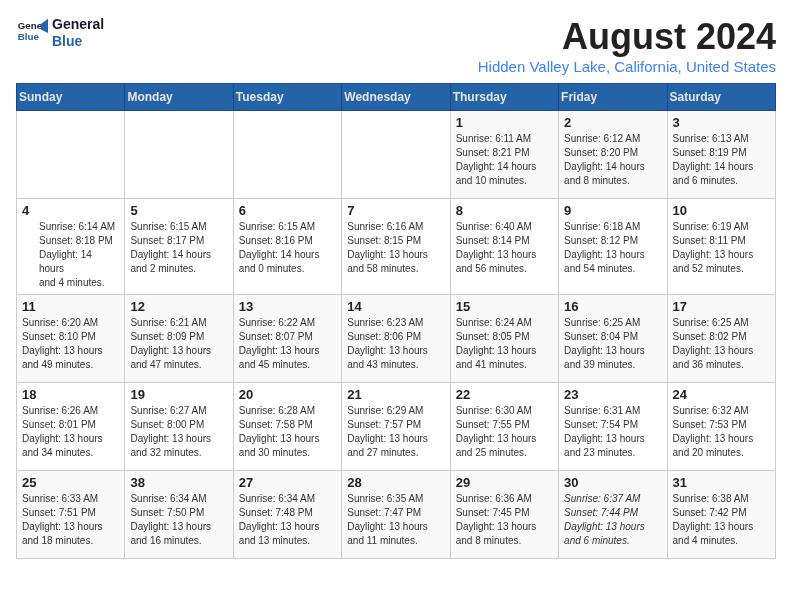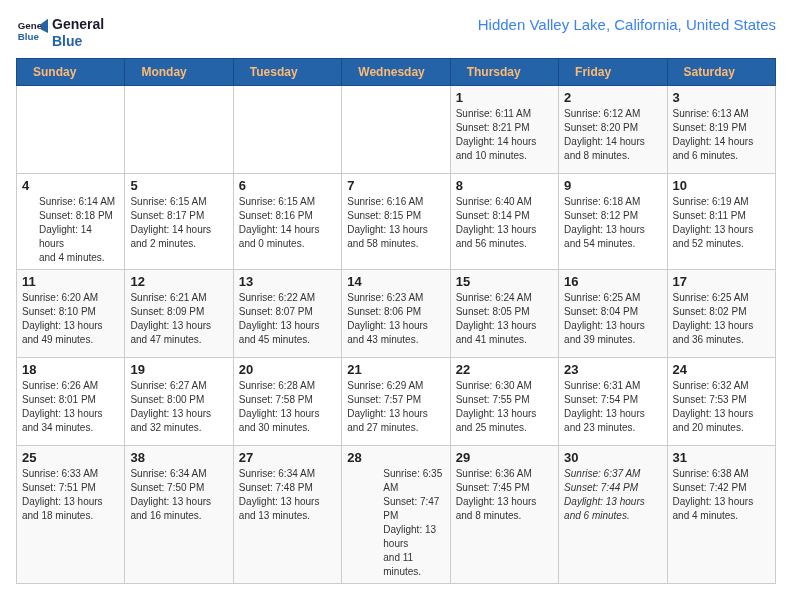--- a/index.html
+++ b/index.html
@@ -44,22 +44,22 @@
       font-size: 15px;
       color: #3b82f6;
     }
     table {
       width: 100%;
       border-collapse: collapse;
       font-size: 11px;
     }
     thead tr th {
       background: #2563a8;
-      color: #fdba74;
-      padding: 6px 16px;
+      color: #e5e5e5;
+      padding: 6px 2px;
       text-align: left;
       font-size: 12px;
       font-weight: bold;
       border: 1px solid #1a4a8a;
     }
     tbody tr td {
       border: 1px solid #ccc;
       vertical-align: top;
       padding: 4px 5px;
       height: 88px;
@@ -96,20 +96,21 @@
       <polygon points="28,8 36,2 36,18 28,14" fill="#2563a8"></polygon>
     </svg>
     <div>
       <div class="logo-text">
         <span>General</span><br>
         <span class="logo-blue">Blue</span>
       </div>
     </div>
   </div>
   <div class="title-area">
+    <div class="month-year">August 2024</div>
     <div class="location">Hidden Valley Lake, California, United States</div>
   </div>
 </div>
 
 <table>
   <thead>
     <tr id="dow-header">
         <th>Sunday</th>
         <th>Monday</th>
         <th>Tuesday</th>
@@ -317,21 +318,21 @@
         </td>
         <td>
           <div class="day-num">27</div>
           <div class="day-info" style="white-space: pre-line;">Sunrise: 6:34 AM
 Sunset: 7:48 PM
 Daylight: 13 hours
 and 13 minutes.</div>
         </td>
         <td>
           <div class="day-num">28</div>
-          <div class="day-info" style="white-space: pre-line; margin-left: 36px;">Sunrise: 6:35 AM
+          <div class="day-info" style="white-space: pre-line;">Sunrise: 6:35 AM
 Sunset: 7:47 PM
 Daylight: 13 hours
 and 11 minutes.</div>
         </td>
         <td>
           <div class="day-num">29</div>
           <div class="day-info" style="white-space: pre-line;">Sunrise: 6:36 AM
 Sunset: 7:45 PM
 Daylight: 13 hours
 and 8 minutes.</div>

